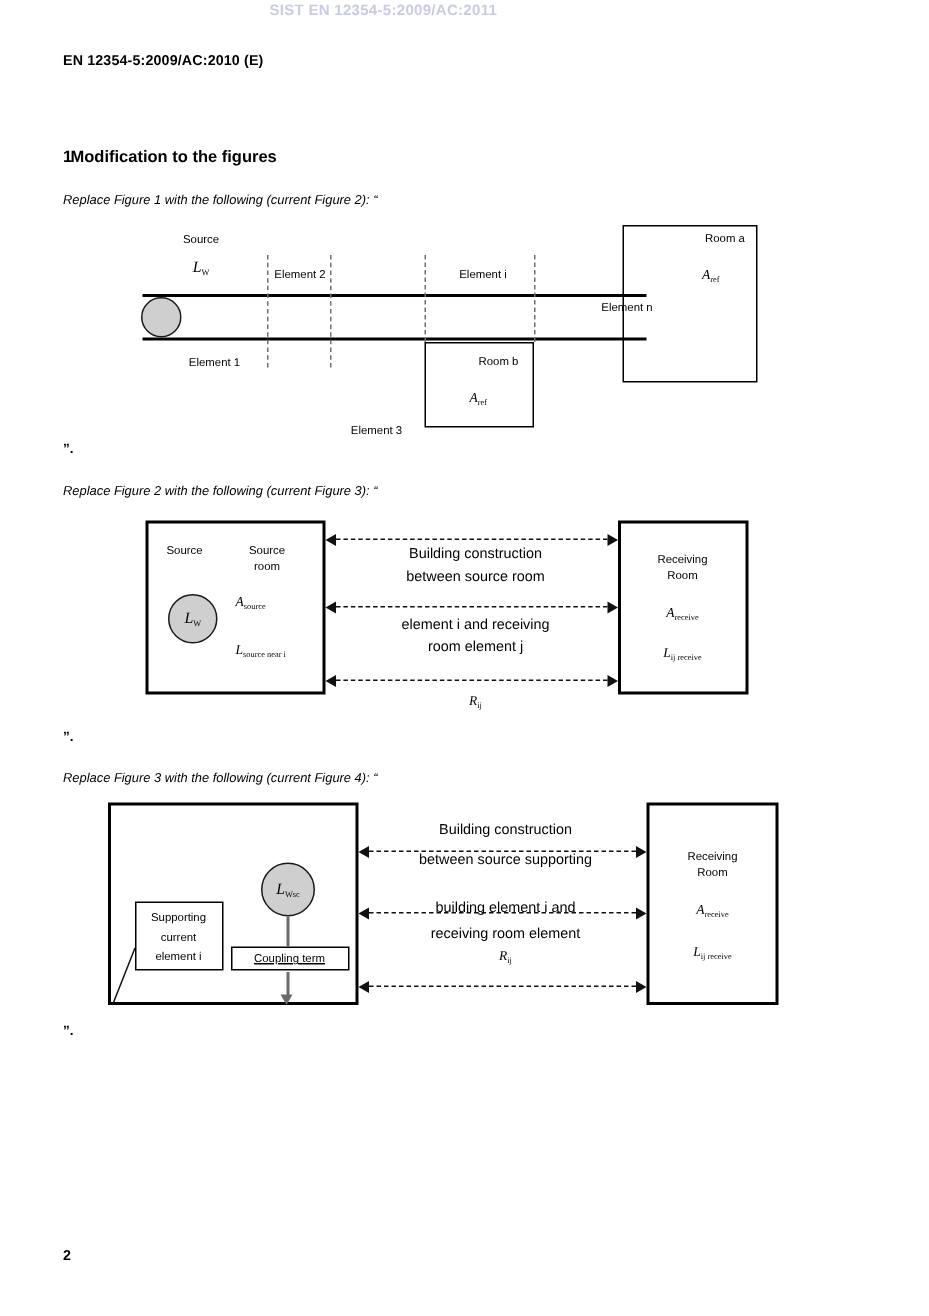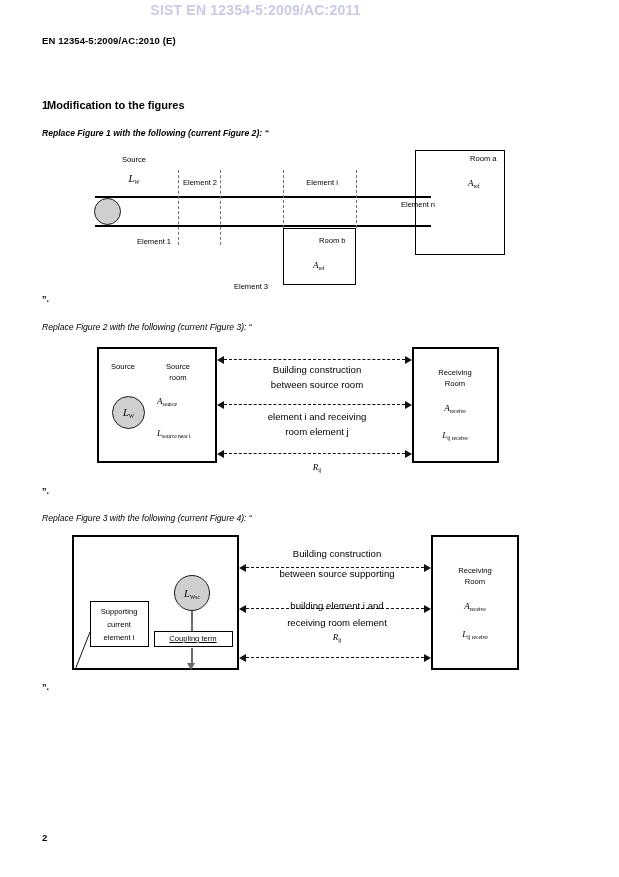--- a/index.html
+++ b/index.html
@@ -19,21 +19,21 @@
     overflow: hidden;
   }
 
   
   .watermark {
     position: absolute;
     top: 2px;
     left: 0;
     width: 511px;
     text-align: center;
-    font-size: 14px;
+    font-size: 10px;
     font-weight: bold;
     color: #c9cbe4;
     letter-spacing: 0.2px;
   }
   .doc-id {
     position: absolute;
     left: 42px;
     top: 35px;
     font-size: 9.5px;
     font-weight: bold;
@@ -177,21 +177,21 @@
 <body>
 
 <div id="page">
 
   <div class="watermark">SIST EN 12354-5:2009/AC:2011</div>
   <div class="doc-id">EN 12354-5:2009/AC:2010 (E)</div>
 
   <div class="clause-num">1</div>
   <div class="clause-title">Modification to the figures</div>
 
-  <div class="replace-line" style="top:128px;font-weight:bold;">Replace Figure 1 with the following (current Figure 2): “</div>
+  <div class="replace-line" style="top:128px;">Replace Figure 1 with the following (current Figure 2): “</div>
 
   <div class="fig" style="left:0;top:0;width:619px;height:877px;">
 
     <div class="box" style="left:415px;top:150px;width:90px;height:105px;"></div>
     <div class="lbl" style="left:470px;top:154px;">Room a</div>
     <div class="math" style="left:468px;top:178px;"><span>A</span><sub>ref</sub></div>
 
     <div class="box" style="left:283px;top:228px;width:73px;height:57px;"></div>
     <div class="lbl" style="left:319px;top:236px;">Room b</div>
     <div class="math" style="left:313px;top:260px;"><span>A</span><sub>ref</sub></div>
@@ -204,21 +204,21 @@
     <div class="vline-dashed" style="left:283px;top:170px;height:58px;"></div>
     <div class="vline-dashed" style="left:356px;top:170px;height:58px;"></div>
 
     <div class="circle" style="left:94px;top:198px;width:27px;height:27px;"></div>
 
     <div class="lbl c" style="left:134px;top:155px;">Source</div>
     <div class="math c" style="left:134px;top:173px;"><span class="big">L</span><sub>W</sub></div>
 
     <div class="lbl c" style="left:200px;top:178px;">Element 2</div>
     <div class="lbl c" style="left:322px;top:178px;">Element i</div>
-    <div class="lbl c" style="left:154px;top:237px;">Element 1</div>
+    <div class="lbl c" style="left:143px;top:237px;">Element 1</div>
     <div class="lbl c" style="left:251px;top:237px;margin-top:45px;">Element 3</div>
     <div class="lbl c" style="left:418px;top:200px;">Element n</div>
   </div>
 
   <div class="close-quote" style="top:294px;">”.</div>
 
   <div class="replace-line" style="top:322px;">Replace Figure 2 with the following (current Figure 3): “</div>
 
   <div class="fig" style="left:0;top:0;width:619px;height:877px;">
 

